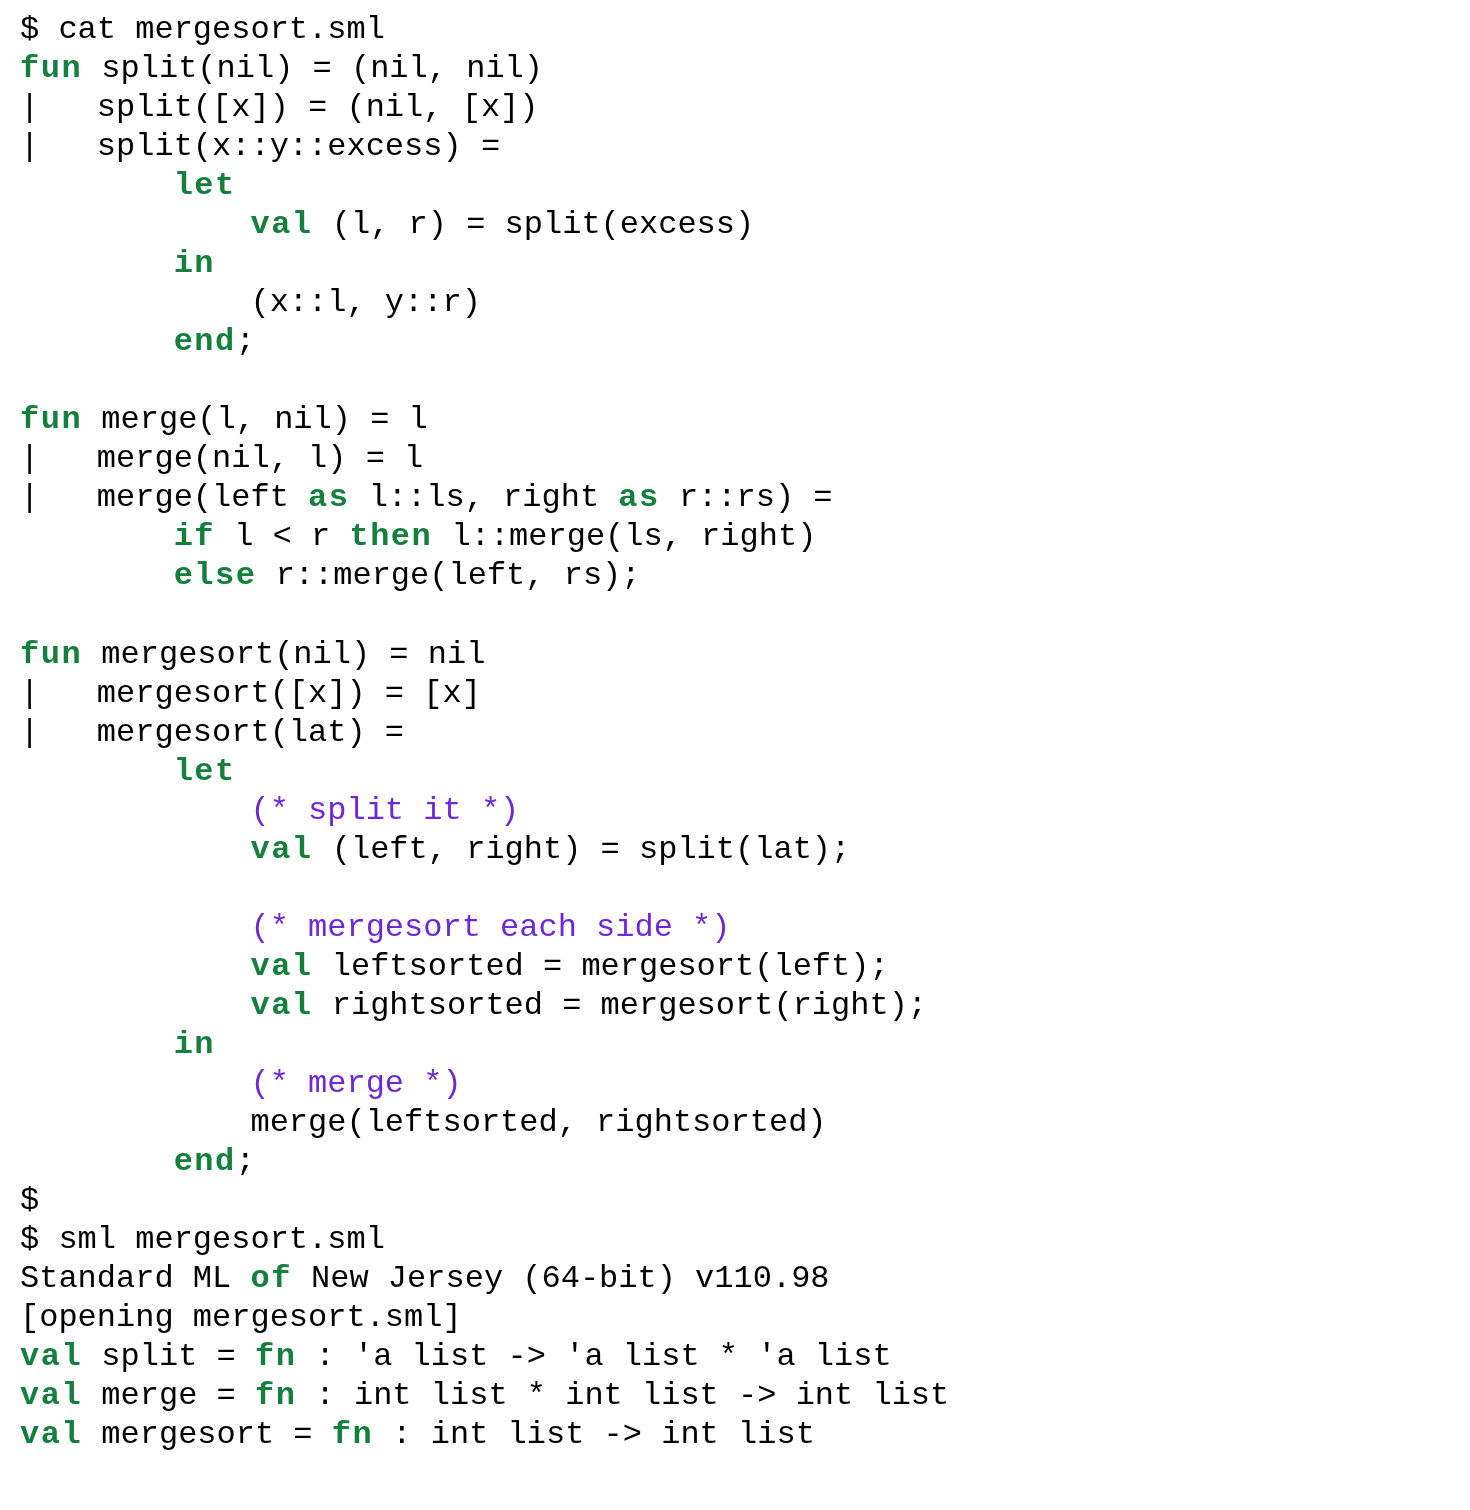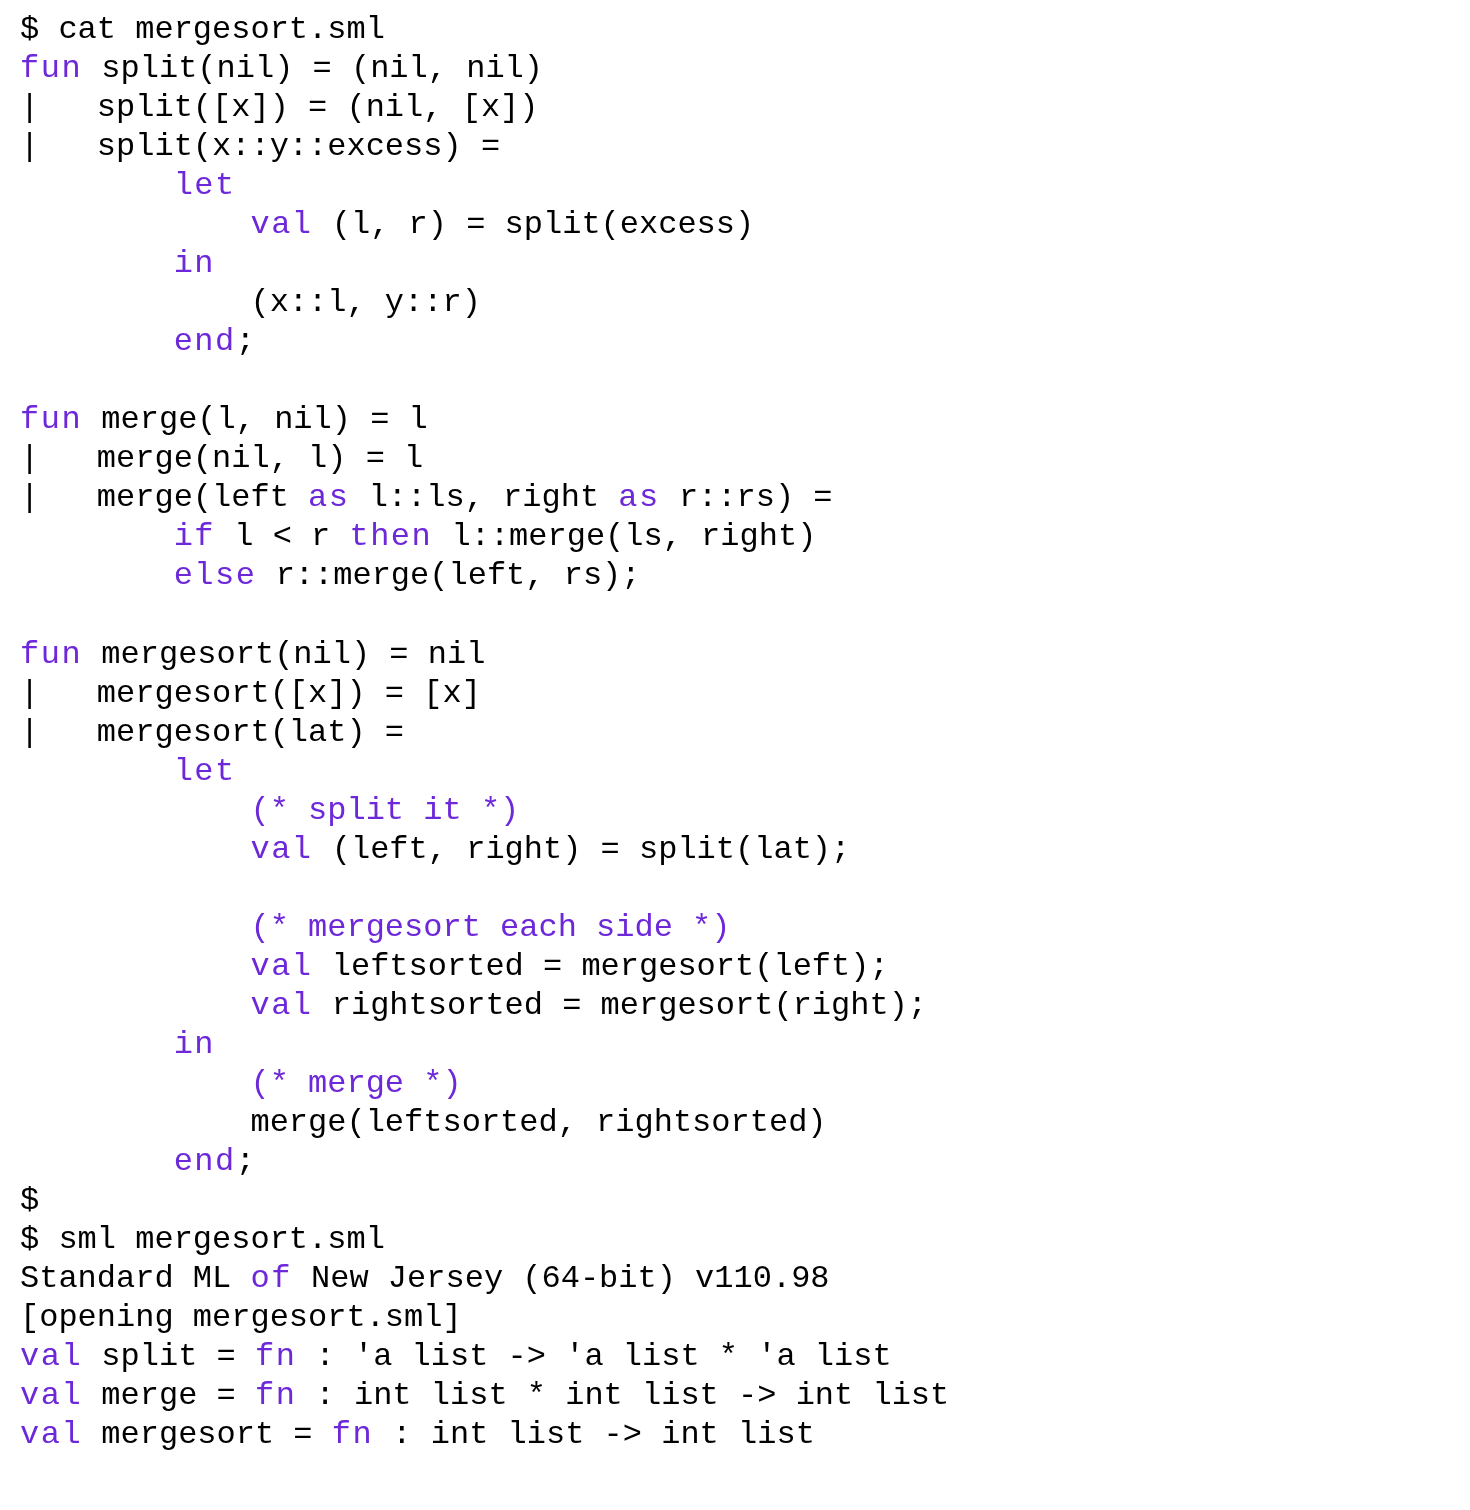--- a/index.html
+++ b/index.html
@@ -12,22 +12,22 @@
     min-height: 1510px;
     box-sizing: border-box;
     padding: 10px 20px 20px 20px;
     font-family: "Courier New", Courier, monospace;
     font-size: 32px;
     line-height: 1.22;
     color: #000000;
     white-space: pre;
   }
   .kw {
-    color: #6d28d9;
-    font-weight: normal;
+    color: #15803d;
+    font-weight: bold;
     letter-spacing: 1.5px;
   }
   .cmt {
     color: #6d28d9;
   }
 </style>
 </head>
 <body>
 
 <div class="page" id="code-root"><div><span>$ cat mergesort.sml</span></div><div><span class="kw">fun</span><span> split(nil) = (nil, nil)</span></div><div><span>|   split([x]) = (nil, [x])</span></div><div><span>|   split(x::y::excess) =</span></div><div><span>        </span><span class="kw">let</span></div><div><span>            </span><span class="kw">val</span><span> (l, r) = split(excess)</span></div><div><span>        </span><span class="kw">in</span></div><div><span>            (x::l, y::r)</span></div><div><span>        </span><span class="kw">end</span><span>;</span></div><div>&nbsp;</div><div><span class="kw">fun</span><span> merge(l, nil) = l</span></div><div><span>|   merge(nil, l) = l</span></div><div><span>|   merge(left </span><span class="kw">as</span><span> l::ls, right </span><span class="kw">as</span><span> r::rs) =</span></div><div><span>        </span><span class="kw">if</span><span> l &lt; r </span><span class="kw">then</span><span> l::merge(ls, right)</span></div><div><span>        </span><span class="kw">else</span><span> r::merge(left, rs);</span></div><div>&nbsp;</div><div><span class="kw">fun</span><span> mergesort(nil) = nil</span></div><div><span>|   mergesort([x]) = [x]</span></div><div><span>|   mergesort(lat) =</span></div><div><span>        </span><span class="kw">let</span></div><div><span>            </span><span class="cmt">(* split it *)</span></div><div><span>            </span><span class="kw">val</span><span> (left, right) = split(lat);</span></div><div>&nbsp;</div><div><span>            </span><span class="cmt">(* mergesort each side *)</span></div><div><span>            </span><span class="kw">val</span><span> leftsorted = mergesort(left);</span></div><div><span>            </span><span class="kw">val</span><span> rightsorted = mergesort(right);</span></div><div><span>        </span><span class="kw">in</span></div><div><span>            </span><span class="cmt">(* merge *)</span></div><div><span>            merge(leftsorted, rightsorted)</span></div><div><span>        </span><span class="kw">end</span><span>;</span></div><div><span>$</span></div><div><span>$ sml mergesort.sml</span></div><div><span>Standard ML </span><span class="kw">of</span><span> New Jersey (64-bit) v110.98</span></div><div><span>[opening mergesort.sml]</span></div><div><span class="kw">val</span><span> split = </span><span class="kw">fn</span><span> : 'a list -&gt; 'a list * 'a list</span></div><div><span class="kw">val</span><span> merge = </span><span class="kw">fn</span><span> : int list * int list -&gt; int list</span></div><div><span class="kw">val</span><span> mergesort = </span><span class="kw">fn</span><span> : int list -&gt; int list</span></div></div>

